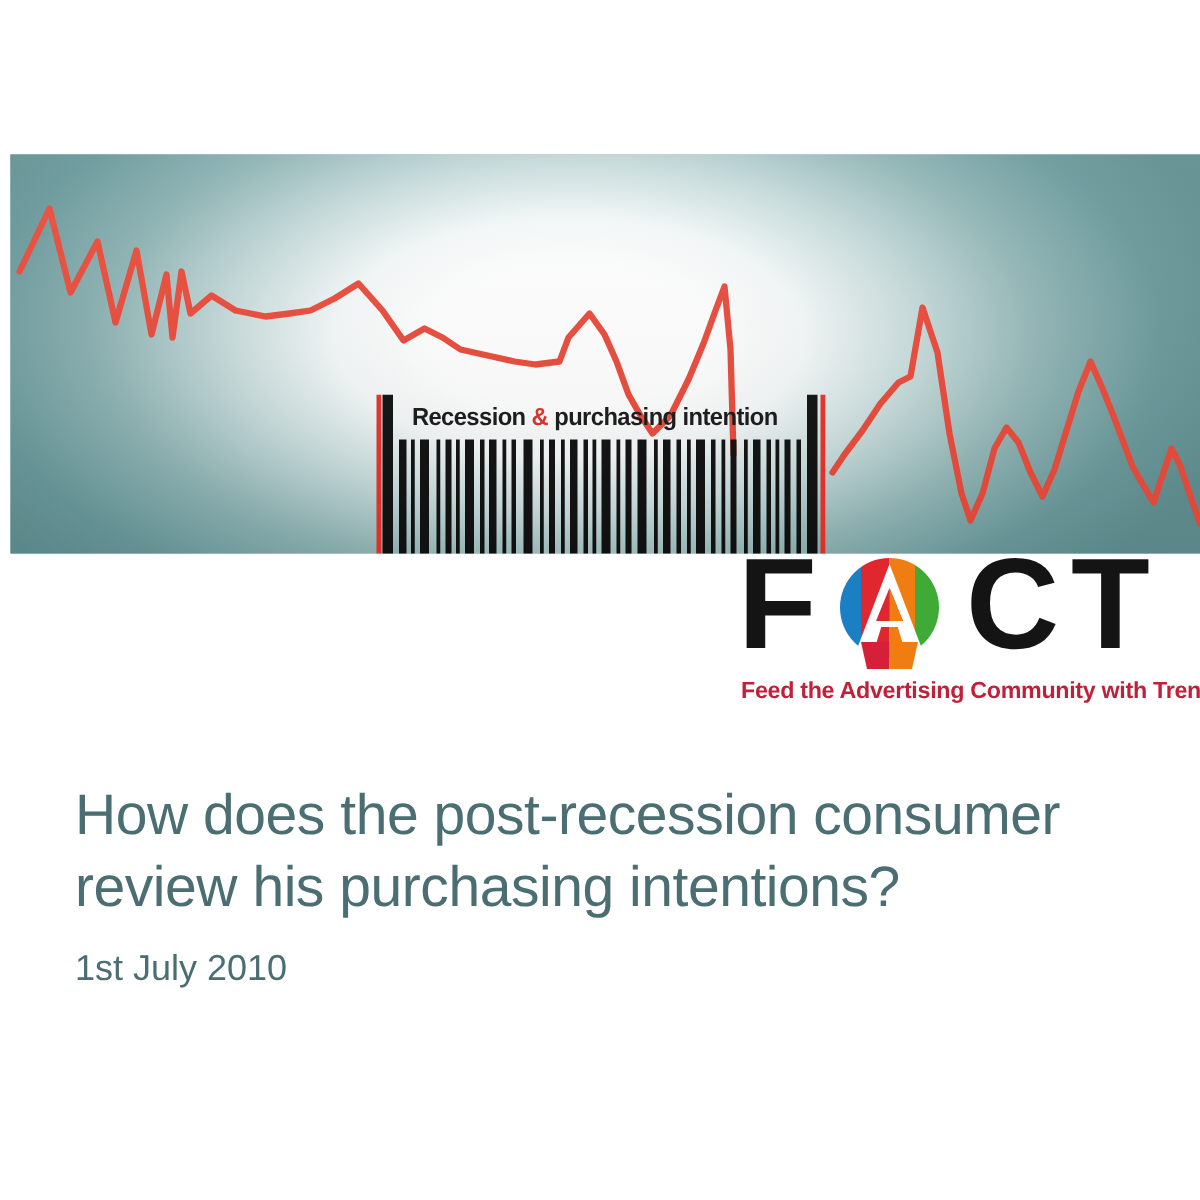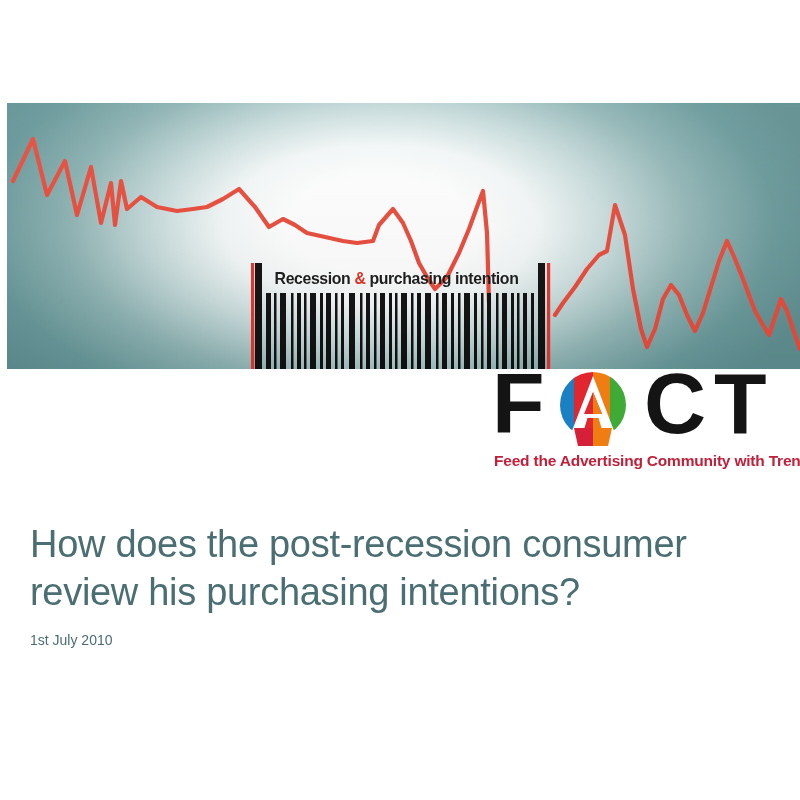--- a/index.html
+++ b/index.html
@@ -116,38 +116,38 @@
     font-weight: 600;
     font-size: 15.5px;
     color: #c0203a;
     letter-spacing: -0.2px;
     white-space: nowrap;
   }
 
   
   #title-block {
     position: absolute;
-    left: 30px;
+    left: 50px;
     top: 520px;
     width: 740px;
   }
   #slide-title {
     font-family: "Liberation Sans", sans-serif;
     font-size: 38px;
     line-height: 48px;
     font-weight: 400;
     color: #4a6e72;
     letter-spacing: -0.3px;
     margin: 0;
     max-width: 720px;
   }
   #slide-date {
     margin-top: 16px;
     font-family: "Liberation Sans", sans-serif;
-    font-size: 14px;
+    font-size: 24px;
     font-weight: 400;
     color: #4a6e72;
     letter-spacing: 0px;
   }
 </style>
 </head>
 <body>
 
 <div id="banner-image">
 

